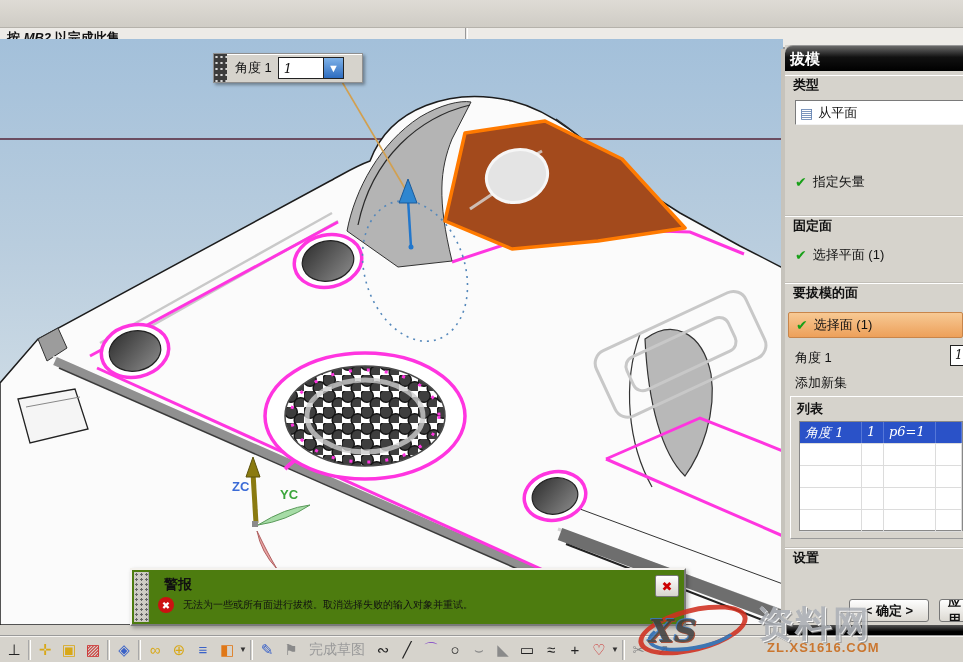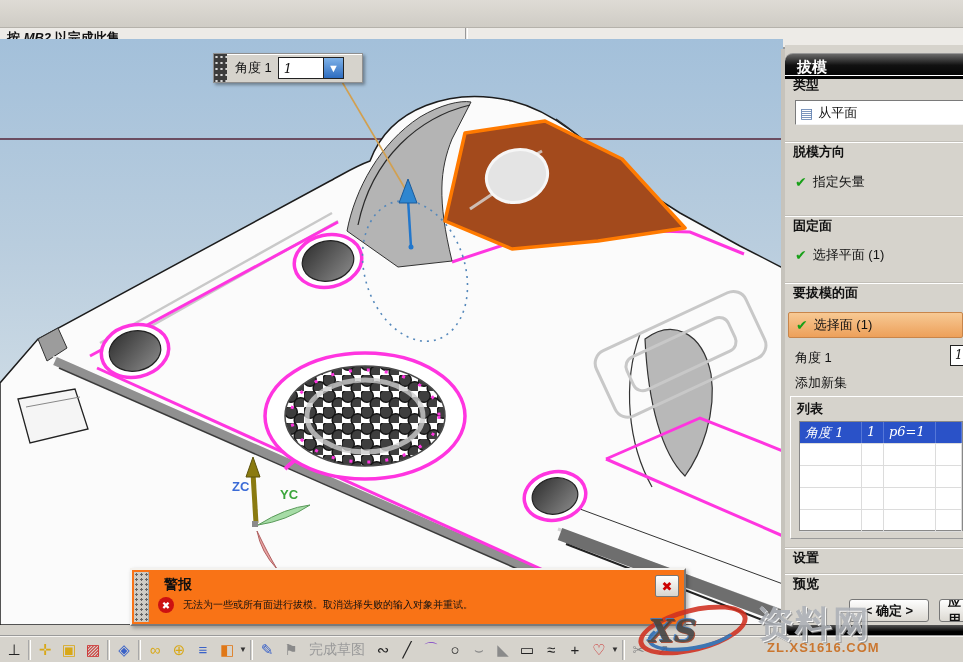--- a/index.html
+++ b/index.html
@@ -30,38 +30,38 @@
     background-image:radial-gradient(circle,#d8d8d8 1px,transparent 1.3px); background-size:5px 6px; }
   .float-label { padding:0 6px 0 8px; font-size:13px; white-space:pre; }
   .float-field { width:66px; height:22px; background:#fff; border:1px solid #222;
     display:flex; align-items:center; }
   .float-value { flex:1; padding-left:5px; font-style:italic; font-family:"DejaVu Serif",serif; font-size:13px; }
   .spin-btn { width:20px; height:20px; margin:0;
     background:linear-gradient(#7fb2e8,#2d6cc0); border-left:1px solid #222;
     color:#fff; font-size:11px; display:flex; align-items:center; justify-content:center; }
   
   .alert { position:absolute; left:130px; top:568px; width:556px; height:58px;
-    background:#f97316; border:2px solid; border-color:#f4f2ee #7a7a7a #7a7a7a #f4f2ee;
+    background:#4d7c0f; border:2px solid; border-color:#f4f2ee #7a7a7a #7a7a7a #f4f2ee;
     box-shadow:2px 2px 4px rgba(0,0,0,.3); }
   .alert-grip { position:absolute; left:2px; top:2px; width:15px; height:50px; background:#cfccc5;
     background-image:radial-gradient(circle,#666 1px,transparent 1.3px); background-size:5px 5px;
     border-right:1px solid #aaa; }
   .alert-title { position:absolute; left:32px; top:6px; font-weight:bold; font-size:14px; }
   .alert-row { position:absolute; left:26px; top:27px; display:flex; align-items:center; }
   .err-badge { width:16px; height:16px; border-radius:50%; background:#cc1111; color:#fff;
     font-size:10px; font-weight:bold; display:flex; align-items:center; justify-content:center; margin-right:9px; }
   .alert-msg { font-size:10px; }
   .alert-close { position:absolute; right:5px; top:5px; width:24px; height:22px;
     background:linear-gradient(#fefefe,#d8d5ce); border:1px solid #777; border-radius:2px;
     color:#cc0000; font-weight:bold; font-size:13px; display:flex; align-items:center; justify-content:center; }
   
   .panel { position:absolute; left:785px; top:45px; width:178px; height:591px; background:#d6d3cc; }
-  .panel-title { position:absolute; left:0; top:8px; width:100%; height:26px;
+  .panel-title { position:absolute; left:0; top:0; width:100%; height:26px;
     background:linear-gradient(#6a6a6a,#111 45%,#000); border-radius:8px 0 0 0;
-    color:#fff; font-weight:bold; font-size:15px; line-height:26px; padding-left:12px;
+    color:#fff; font-weight:bold; font-size:15px; line-height:26px; padding-left:5px;
     border-top:1px solid #999; }
   .sec { position:absolute; left:0; width:100%; height:20px; display:flex; align-items:center;
     padding-left:8px; font-weight:bold; font-size:13px;
     border-top:1px solid #c2bfb8; box-shadow:0 1px 0 #ffffff inset;text-align:right; }
   .row { position:absolute; left:0; width:100%; display:flex; align-items:center; padding-left:10px; font-size:13px; }
   .check { color:#18a018; font-weight:bold; font-size:14px; margin-right:6px; }
   .dropdown { position:absolute; left:10px; top:55px; width:172px; height:25px; background:#fff;
     border:1px solid; border-color:#7a7a7a #f2f2f2 #f2f2f2 #7a7a7a; display:flex; align-items:center; }
   .dd-icon { color:#5577aa; font-size:14px; margin:0 5px 0 4px; }
   .row-orange { position:absolute; left:3px; top:267px; width:175px; height:26px;
@@ -245,23 +245,20 @@
     <div class="panel-title">拔模</div>
 
     <div class="sec" style="top:30px; border-top:none;">
         <span>类型</span>
       </div>
     <div class="dropdown">
       <span class="dd-icon">▤</span>
       <span>从平面</span>
     </div>
 
-    <div class="sec" style="top:96px;">
-        <span>脱模方向</span>
-      </div>
     <div class="row" style="top:125px; height:24px;">
       <span class="check">✔</span>
       <span>指定矢量</span>
     </div>
 
     <div class="sec" style="top:170px;">
         <span>固定面</span>
       </div>
     <div class="row" style="top:198px; height:24px;">
       <span class="check">✔</span>
@@ -315,23 +312,20 @@
             <span class="lt-cell c2"></span>
             <span class="lt-cell c3"></span>
             <span class="lt-cell c4"></span>
           </div>
       </div>
     </div>
 
     <div class="sec" style="top:502px;">
         <span>设置</span>
       </div>
-    <div class="sec" style="top:528px;">
-        <span>预览</span>
-      </div>
 
     <div class="btn-row">
       <div class="nx-btn btn-ok">&lt; 确定 &gt;</div>
       <div class="nx-btn btn-apply">应用</div>
     </div>
     <div class="panel-foot"></div>
   </div>
 
   <div class="alert">
     <div class="alert-grip"></div>

